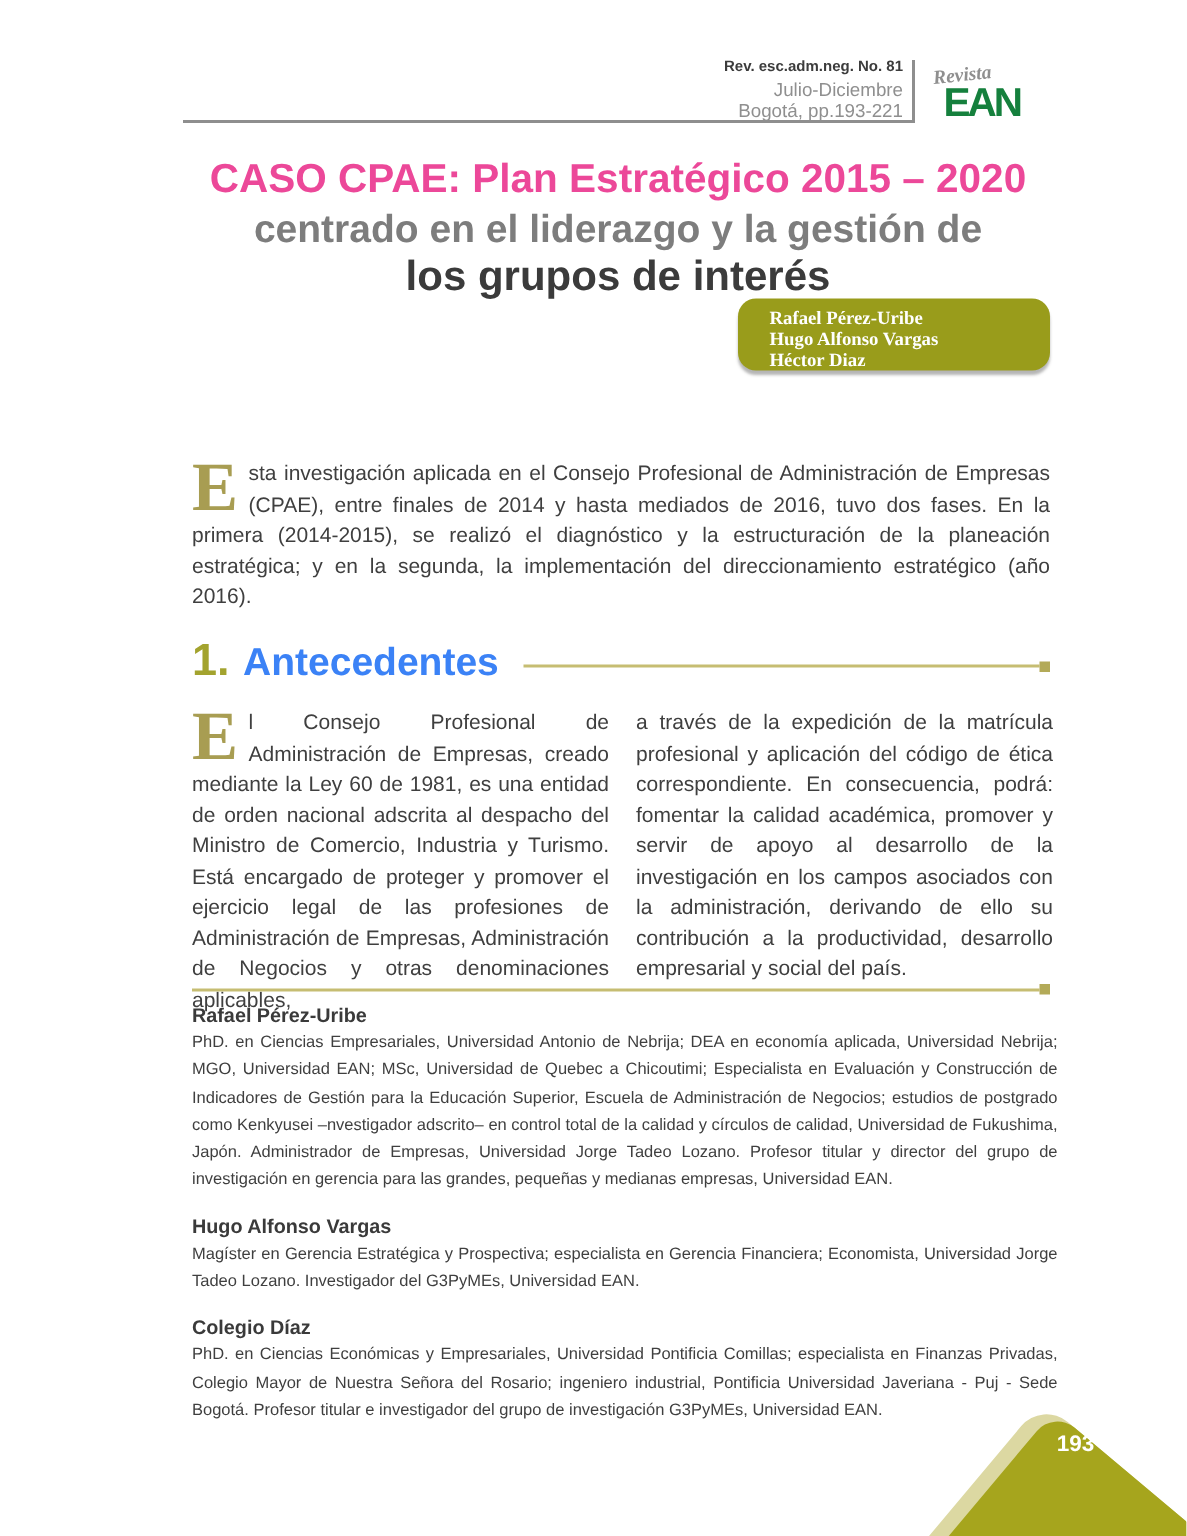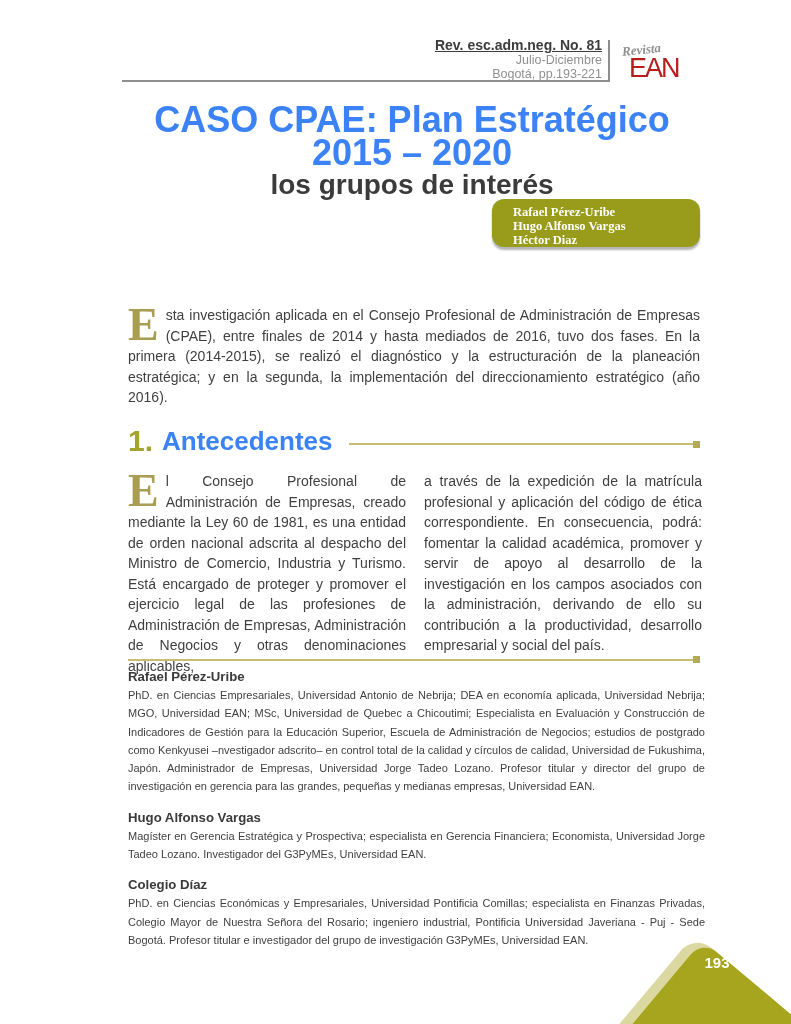--- a/index.html
+++ b/index.html
@@ -11,38 +11,38 @@
     overflow:hidden;
     font-family:"Liberation Sans", sans-serif;
     color:#3f3f3f;
   }
 
   
   .header-meta {
     position:absolute; top:38px; left:380px; width:222px;
     text-align:right; line-height:14.5px;
   }
-  .header-ref  { font-size:14px; font-weight:bold; color:#3c3c3c;text-decoration:underline; }
+  .header-ref  { font-size:10px; font-weight:bold; color:#3c3c3c; }
   .header-sub  { font-size:12.5px; color:#8f8f8f; }
   .header-vrule { position:absolute; left:608px; top:40px; width:2px; height:42px; background:#8e8e8e; }
   .header-hrule { position:absolute; left:122px; top:80px; width:488px; height:2px; background:#8e8e8e; }
   .logo { position:absolute; left:620px; top:42px; width:78px; height:42px; color:#9b9b9b; }
   .logo-main {
     position:absolute; left:9px; bottom:0;
-    font-size:27px; font-weight:normal; letter-spacing:-2px; color:#b91c1c;
+    font-size:27px; font-weight:bold; letter-spacing:-2px; color:#15803d;
   }
   .logo-script {
     position:absolute; left:2px; top:0;
     font-family:"Liberation Serif", serif; font-style:italic; font-weight:bold;
     font-size:13px; transform:rotate(-6deg); color:#8f8f8f;
   }
 
   
   .title-block { position:absolute; left:122px; top:103px; width:580px; text-align:center; font-weight:bold; }
-  .title-l1 { font-size:36px; line-height:33px; color:#3b82f6; }
+  .title-l1 { font-size:27px; line-height:33px; color:#ec4899; }
   .title-l2 { font-size:26px; line-height:32px; color:#7d7d7d; }
   .title-l3 { font-size:28px; line-height:32px; color:#3b3b3b; }
 
   
   .authors-box {
     position:absolute; left:492px; top:199px; width:208px; height:48px;
     background:#999c1b; border-radius:12px;
     padding:6px 10px 0 21px;
     box-shadow:0 3px 2px rgba(90,90,90,0.45);
   }
@@ -110,20 +110,21 @@
   </div>
   <div class="header-vrule"></div>
   <div class="header-hrule"></div>
   <div class="logo">
     <span class="logo-script">Revista</span>
     <span class="logo-main">EAN</span>
   </div>
 
   <div class="title-block">
     <div class="title-l1">CASO CPAE: Plan Estratégico 2015 – 2020</div>
+    <div class="title-l2">centrado en el liderazgo y la gestión de</div>
     <div class="title-l3">los grupos de interés</div>
   </div>
 
   <div class="authors-box">
     <div class="author-line">Rafael Pérez-Uribe</div>
     <div class="author-line">Hugo Alfonso Vargas</div>
     <div class="author-line">Héctor Diaz</div>
   </div>
 
   <div class="para resumen-para">

